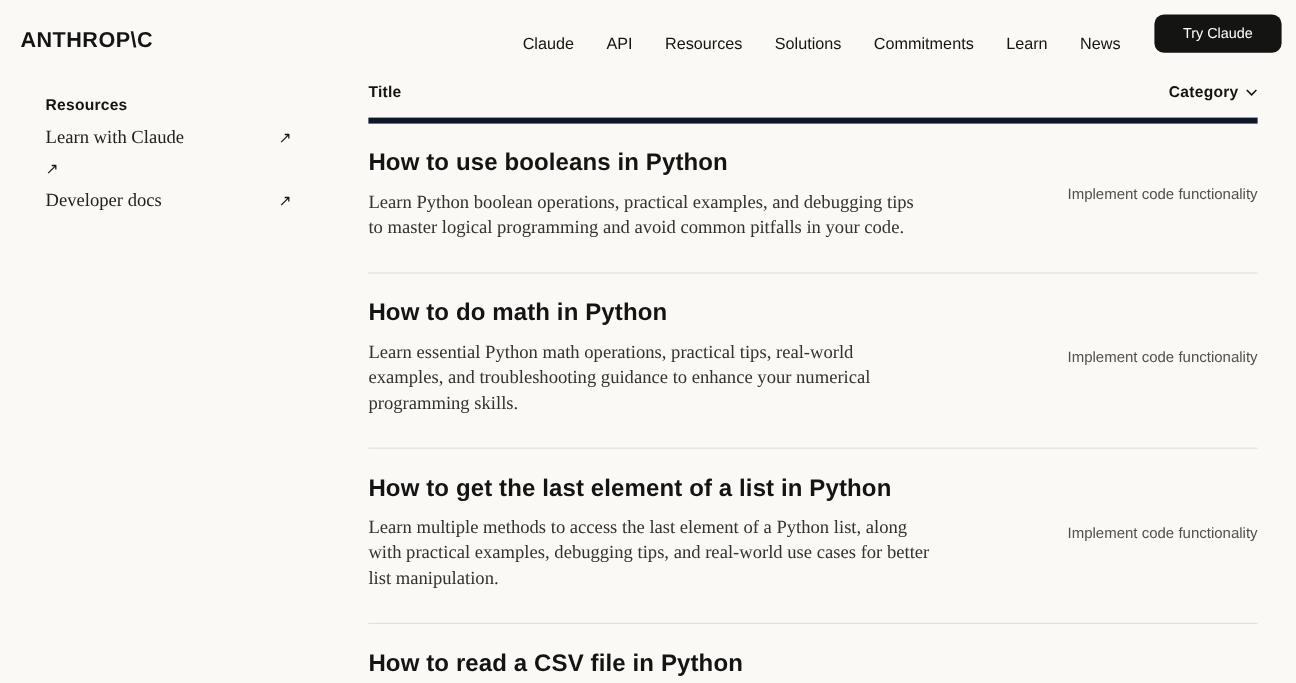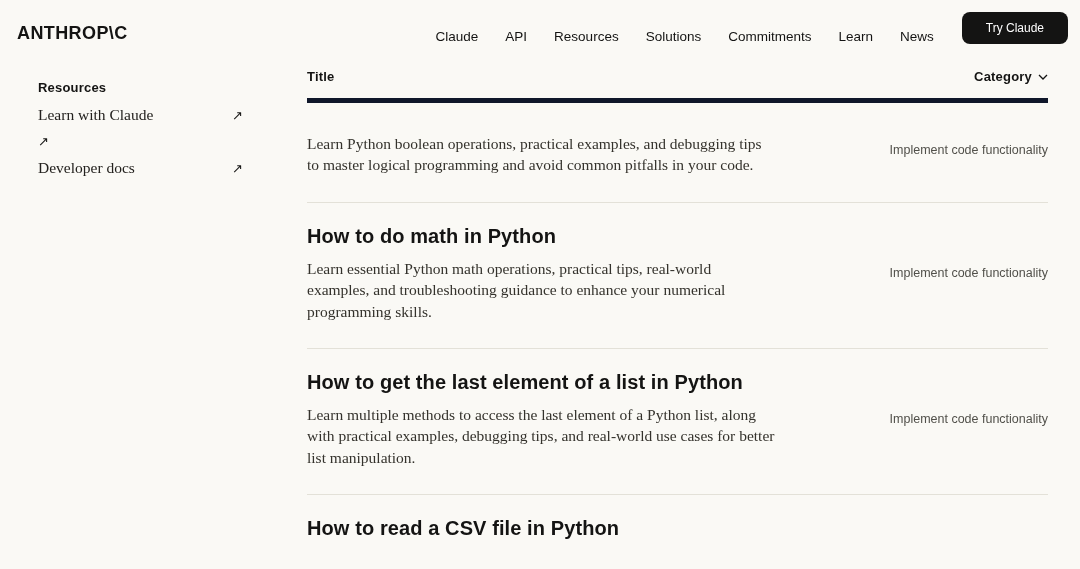--- a/index.html
+++ b/index.html
@@ -120,20 +120,21 @@
       <span class="category-sort">
         <span>Category</span>
         <svg class="chevron" width="10" height="6" viewBox="0 0 10 6">
             <polyline points="1,1 5,5 9,1" fill="none" stroke="#141413" stroke-width="1.3"></polyline>
           </svg>
       </span>
     </div>
 
     <div class="row">
       <div class="row-text">
+        <div class="row-title">How to use booleans in Python</div>
         <div class="row-desc">Learn Python boolean operations, practical examples, and debugging tips to master logical programming and avoid common pitfalls in your code.</div>
       </div>
       <div class="row-category">Implement code functionality</div>
     </div>
 
     <div class="row">
       <div class="row-text">
         <div class="row-title">How to do math in Python</div>
         <div class="row-desc">Learn essential Python math operations, practical tips, real-world examples, and troubleshooting guidance to enhance your numerical programming skills.</div>
       </div>

